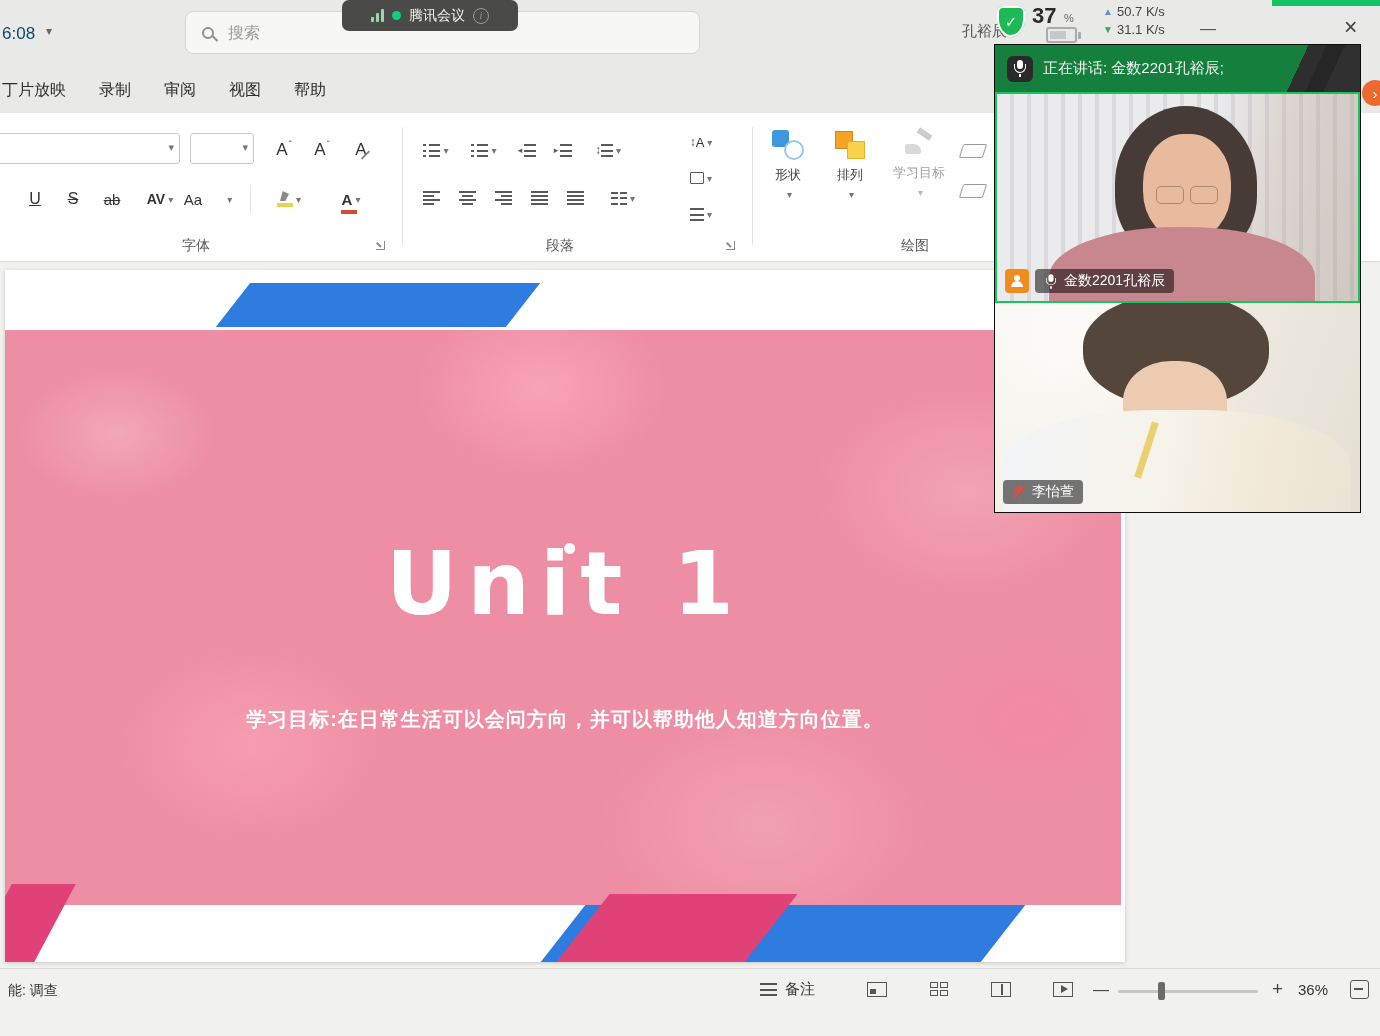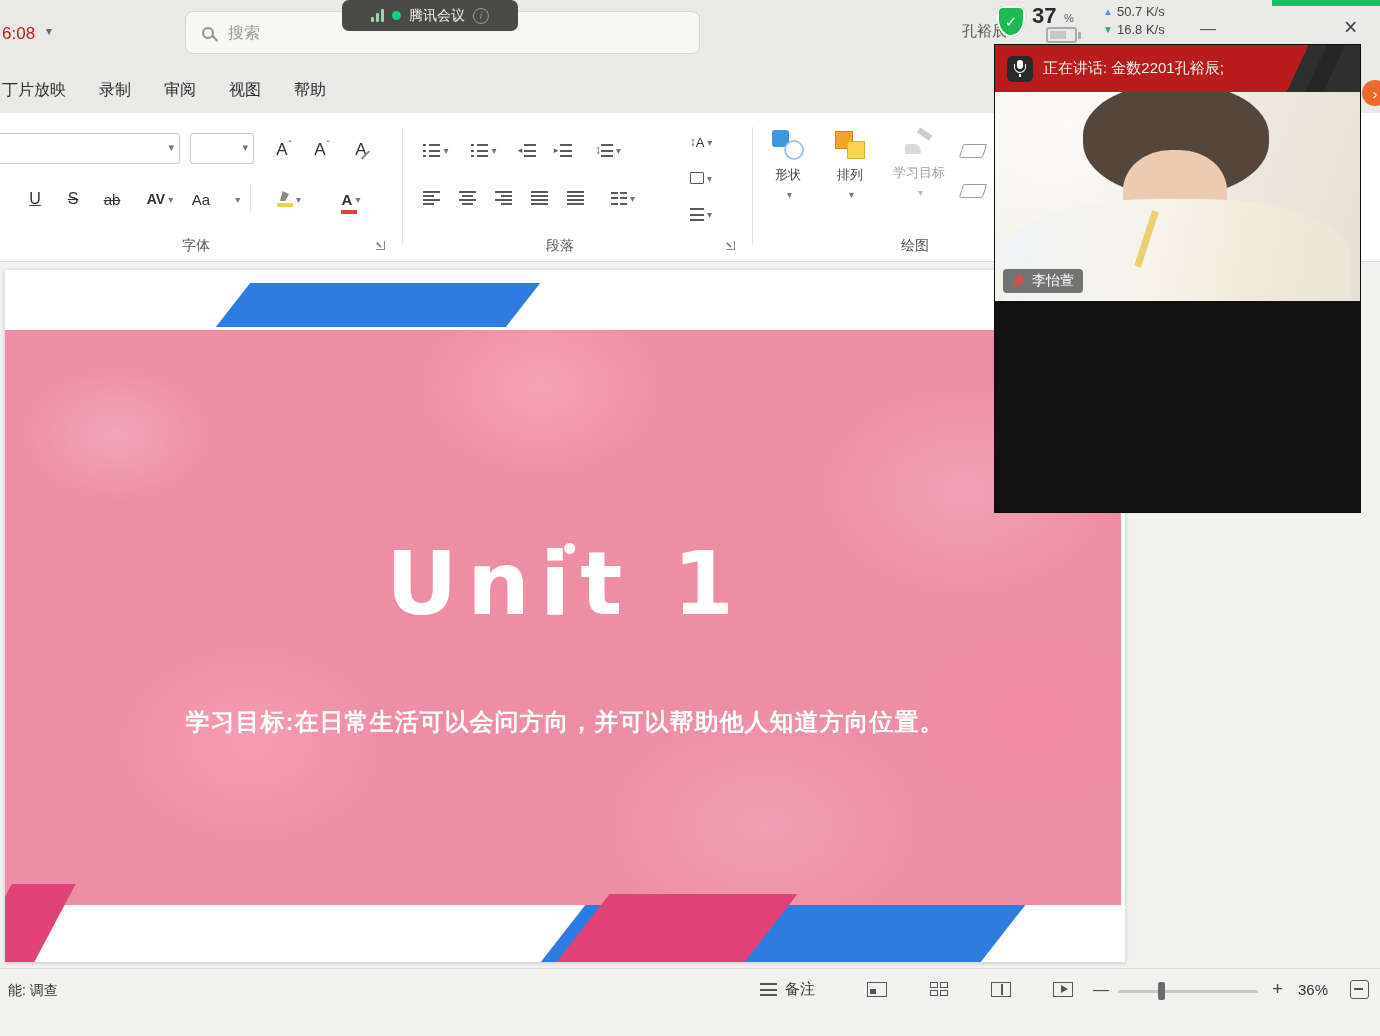--- a/index.html
+++ b/index.html
@@ -2,21 +2,21 @@
 <html><head>
 <meta charset="utf-8">
 <style>
   html,body{margin:0;padding:0;background:#888;}
   *{box-sizing:border-box;}
   .page{position:relative;width:1380px;height:1036px;background:#f1f1ef;overflow:hidden;
         font-family:"Liberation Sans","DejaVu Sans",sans-serif;}
 
   
   .titlebar{position:absolute;left:0;top:0;width:1380px;height:55px;background:#e9e9e7;z-index:10;}
-  .tb-time{position:absolute;left:2px;top:24px;font-size:17px;color:#b91c1c;}
+  .tb-time{position:absolute;left:2px;top:24px;font-size:17px;color:#0c4a6e;}
   .tb-chevron{position:absolute;left:46px;top:24px;color:#666;font-size:12px;}
   .searchbox{position:absolute;left:185px;top:11px;width:515px;height:43px;background:#f7f7f5;
              border:1px solid #d6d6d4;border-radius:8px;display:flex;align-items:center;padding:0 16px;gap:12px;}
   .mag{width:12px;height:12px;border:2px solid #8f8f8d;border-radius:50%;position:relative;flex:none;}
   .mag::after{content:"";position:absolute;right:-4px;bottom:-5px;width:2px;height:7px;background:#8f8f8d;transform:rotate(-45deg);}
   .search-input{border:none;background:transparent;outline:none;font-size:16px;color:#666;width:100%;}
   .search-input::placeholder{color:#9a9a98;}
   .meeting-pill{position:absolute;left:342px;top:0;width:176px;height:31px;background:#4a4a47;border-radius:7px;
                 display:flex;align-items:center;justify-content:center;gap:8px;z-index:3;}
   .bars{display:flex;align-items:flex-end;gap:2px;height:13px;}
@@ -61,21 +61,21 @@
   .supc{font-size:10px;color:#555;margin:-10px 0 0 1px;}
   .b-grow{left:266px;top:22px;width:36px;height:30px;font-size:17px;}
   .b-shrink{left:304px;top:22px;width:36px;height:30px;font-size:17px;}
   .b-clear{left:344px;top:22px;width:38px;height:30px;font-size:17px;position:absolute;}
   .clr-bar{width:11px;height:2px;background:#888;transform:rotate(-45deg);margin:10px 0 0 -7px;}
   .row2{top:70px;height:32px;}
   .b-underline{left:18px;width:34px;font-size:16px;text-decoration:underline;}
   .b-strike{left:56px;width:34px;font-size:16px;text-decoration:line-through;}
   .b-ab{left:94px;width:36px;font-size:15px;text-decoration:line-through;}
   .b-av{left:134px;width:52px;font-size:14px;font-weight:bold;}
-  .b-case{left:192px;width:48px;font-size:15px;gap:22px;}
+  .b-case{left:184px;width:48px;font-size:15px;gap:22px;}
   .sep-s{position:absolute;left:250px;top:72px;width:1px;height:28px;background:#e3e3e1;}
   .b-hl{left:262px;width:54px;}
   .b-fc{left:324px;width:54px;}
   .i-hl{width:16px;height:16px;position:relative;}
   .i-hl::before{content:"";position:absolute;left:3px;top:0;width:9px;height:10px;background:#8a8a8a;
                 clip-path:polygon(0 100%,30% 0,100% 30%,60% 100%);}
   .i-hl::after{content:"";position:absolute;left:0;bottom:0;width:16px;height:4px;background:#e8d44d;}
   .fc-a{position:relative;font-size:15px;font-weight:bold;}
   .fc-a::after{content:"";position:absolute;left:-1px;bottom:-6px;width:16px;height:4px;background:#d5493d;}
   .g-label{position:absolute;top:124px;font-size:14px;color:#555;text-align:center;}
@@ -157,26 +157,26 @@
     radial-gradient(ellipse 220px 160px at 86% 28%, rgba(255,255,255,.18), transparent 70%),
     radial-gradient(ellipse 200px 150px at 22% 72%, rgba(255,172,190,.5), transparent 70%),
     radial-gradient(ellipse 240px 170px at 68% 86%, rgba(255,255,255,.16), transparent 70%),
     radial-gradient(ellipse 160px 120px at 92% 68%, rgba(243,136,158,.6), transparent 70%),
     linear-gradient(#ee8ea4,#ee8ea4);}
   .slide-title{position:absolute;left:0;right:0;top:262px;z-index:4;text-align:center;color:#fff;
                font-size:88px;font-weight:bold;letter-spacing:10px;font-family:"DejaVu Sans",sans-serif;}
   .slide-sub{position:absolute;left:0;right:0;top:400px;z-index:4;text-align:center;color:#fff;
              font-size:25px;font-weight:bold;letter-spacing:5px;}
   .slide-obj{position:absolute;left:0;right:0;top:436px;z-index:4;text-align:center;color:#fff;
-             font-size:24px;font-weight:bold;letter-spacing:1px;}
+             font-size:20px;font-weight:bold;letter-spacing:1px;}
 
   
   .meeting-panel{position:absolute;left:995px;top:45px;width:365px;height:467px;z-index:60;background:#111;
                  box-shadow:0 0 0 1px #0d0d0d;}
-  .speak-bar{height:47px;background:#b91c1c;display:flex;align-items:center;gap:10px;padding:0 12px;
+  .speak-bar{height:47px;background:#15803d;display:flex;align-items:center;gap:10px;padding:0 12px;
              position:relative;overflow:hidden;}
   .speak-bar::after{content:"";position:absolute;right:0;top:0;width:80px;height:100%;
     background:linear-gradient(115deg,transparent 28%,#2e2e2e 28% 46%,#262626 46% 64%,#303030 64%);}
   .mic-box{width:26px;height:26px;background:#2a2a2a;border-radius:6px;display:flex;align-items:center;
            justify-content:center;color:#fff;flex:none;z-index:1;}
   .speak-text{color:#f2f2f2;font-size:15px;white-space:nowrap;z-index:1;}
   .mic{position:relative;width:14px;height:17px;display:inline-block;color:#fff;}
   .mic::before{content:"";position:absolute;left:4px;top:0;width:6px;height:9px;background:currentColor;border-radius:3px;}
   .mic::after{content:"";position:absolute;left:1px;top:4px;width:10px;height:8px;border:1.5px solid currentColor;
               border-top:none;border-radius:0 0 6px 6px;}
@@ -270,21 +270,21 @@
     <span class="tb-user">孔裕辰</span>
     <div class="shield">
       <span>✓</span>
     </div>
     <span class="tb-batt-num">37</span>
     <span class="tb-batt-pct">%</span>
     <div class="battery"></div>
     <span class="arr up">▲</span>
     <span class="spd up">50.7 K/s</span>
     <span class="arr dn">▼</span>
-    <span class="spd dn">16.8 K/s</span>
+    <span class="spd dn">31.1 K/s</span>
     <span class="tb-min">—</span>
     <span class="tb-close">×</span>
     <div class="green-strip"></div>
   </div>
 
   <div class="header-bg"></div>
   <div class="ribbon-tabs">
     <span class="rtab">丁片放映</span>
     <span class="rtab">录制</span>
     <span class="rtab">审阅</span>
@@ -430,20 +430,40 @@
   </div>
 
   <div class="meeting-panel">
     <div class="speak-bar">
       <span class="mic-box">
         <span class="mic">
             <i></i>
           </span>
       </span>
       <span class="speak-text">正在讲话: 金数2201孔裕辰;</span>
+    </div>
+    <div class="video v1">
+      <div class="p1-hair"></div>
+      <div class="p1-face"></div>
+      <div class="p1-glasses">
+          <i></i>
+          <i></i>
+        </div>
+      <div class="p1-body"></div>
+      <div class="badges">
+        <span class="avatar-badge">
+          <span class="person"></span>
+        </span>
+        <span class="name-badge">
+          <span class="mic">
+              <i></i>
+            </span>
+          <span>金数2201孔裕辰</span>
+        </span>
+      </div>
     </div>
     <div class="video v2">
       <div class="p2-hair"></div>
       <div class="p2-face"></div>
       <div class="p2-jacket"></div>
       <div class="p2-strap"></div>
       <div class="badges">
         <span class="name-badge">
           <span class="mic muted">
               <i></i>

